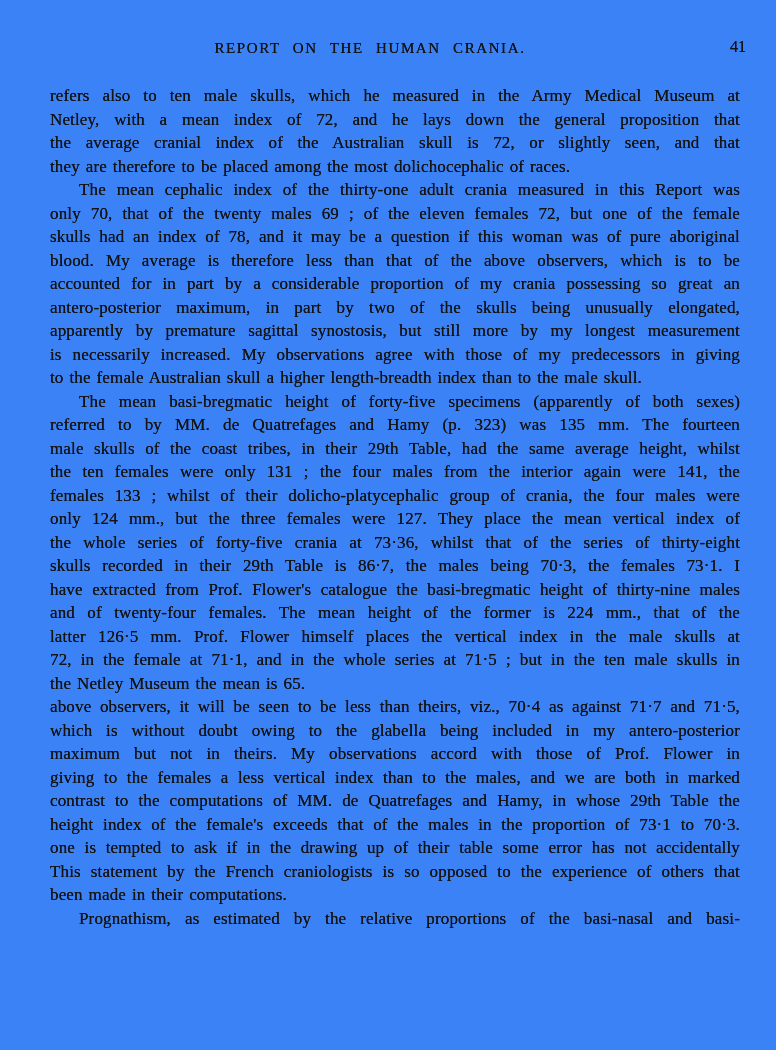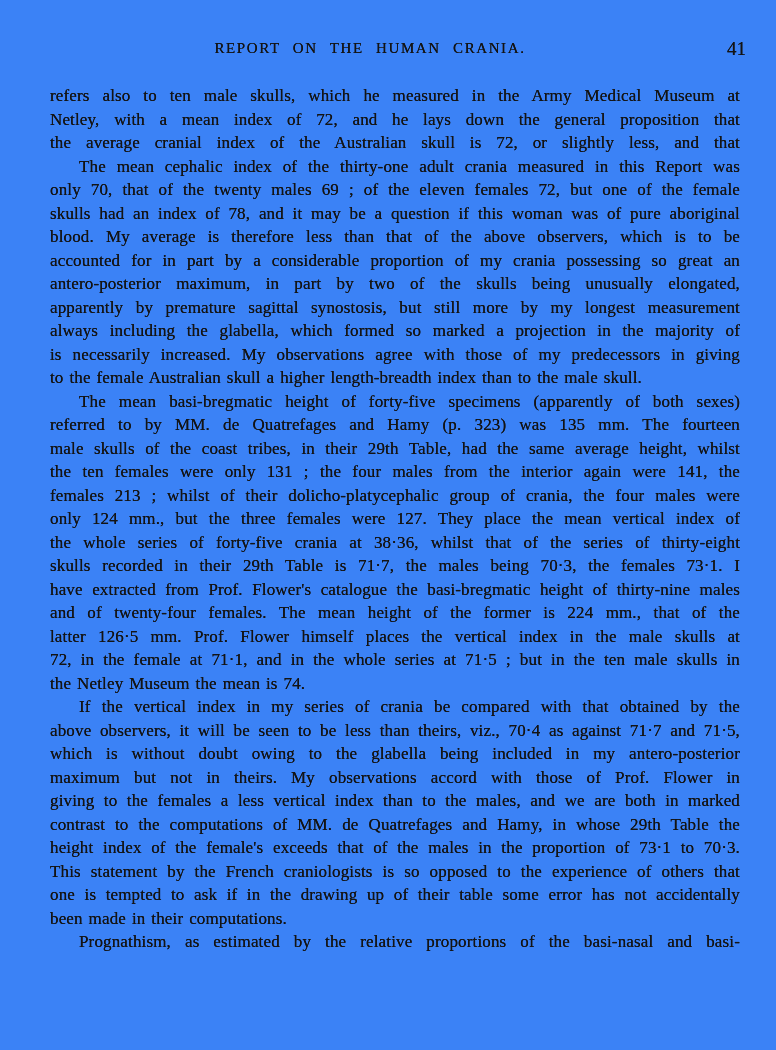--- a/index.html
+++ b/index.html
@@ -32,21 +32,21 @@
     font-size: 15px;
     letter-spacing: 1.6px;
     word-spacing: 7px;
     white-space: nowrap;
     text-shadow: 0 0 0.4px currentColor;
   }
   .page-number {
     position: absolute;
     right: 30px;
     top: -2px;
-    font-size: 19px;
+    font-size: 16px;
     text-shadow: 0 0 0.4px currentColor;
   }
   .text-block {
     position: absolute;
     top: 84px;
     left: 50px;
     width: 690px;
   }
   .paragraph {
     margin: 0;
@@ -76,58 +76,57 @@
 
 <div class="page">
   <div class="header">
     <div class="running-title">REPORT ON THE HUMAN CRANIA.</div>
     <div class="page-number">41</div>
   </div>
   <div class="text-block" id="text-block">
       <div class="paragraph">
         <div class="line">refers also to ten male skulls, which he measured in the Army Medical Museum at</div>
         <div class="line">Netley, with a mean index of 72, and he lays down the general proposition that</div>
-        <div class="line">the average cranial index of the Australian skull is 72, or slightly less, and that</div>
+        <div class="line">the average cranial index of the Australian skull is 72, or slightly seen, and that</div>
+        <div class="line last">they are therefore to be placed among the most dolichocephalic of races.</div>
       </div>
       <div class="paragraph">
         <div class="line indent">The mean cephalic index of the thirty-one adult crania measured in this Report was</div>
         <div class="line">only 70, that of the twenty males 69 ; of the eleven females 72, but one of the female</div>
         <div class="line">skulls had an index of 78, and it may be a question if this woman was of pure aboriginal</div>
         <div class="line">blood. My average is therefore less than that of the above observers, which is to be</div>
         <div class="line">accounted for in part by a considerable proportion of my crania possessing so great an</div>
         <div class="line">antero-posterior maximum, in part by two of the skulls being unusually elongated,</div>
         <div class="line">apparently by premature sagittal synostosis, but still more by my longest measurement</div>
-        <div class="line">always including the glabella, which formed so marked a projection in the majority of</div>
         <div class="line">is necessarily increased. My observations agree with those of my predecessors in giving</div>
         <div class="line last">to the female Australian skull a higher length-breadth index than to the male skull.</div>
       </div>
       <div class="paragraph">
         <div class="line indent">The mean basi-bregmatic height of forty-five specimens (apparently of both sexes)</div>
         <div class="line">referred to by MM. de Quatrefages and Hamy (p. 323) was 135 mm. The fourteen</div>
         <div class="line">male skulls of the coast tribes, in their 29th Table, had the same average height, whilst</div>
         <div class="line">the ten females were only 131 ; the four males from the interior again were 141, the</div>
-        <div class="line">females 213 ; whilst of their dolicho-platycephalic group of crania, the four males were</div>
+        <div class="line">females 133 ; whilst of their dolicho-platycephalic group of crania, the four males were</div>
         <div class="line">only 124 mm., but the three females were 127. They place the mean vertical index of</div>
-        <div class="line">the whole series of forty-five crania at 38·36, whilst that of the series of thirty-eight</div>
-        <div class="line">skulls recorded in their 29th Table is 71·7, the males being 70·3, the females 73·1. I</div>
+        <div class="line">the whole series of forty-five crania at 73·36, whilst that of the series of thirty-eight</div>
+        <div class="line">skulls recorded in their 29th Table is 86·7, the males being 70·3, the females 73·1. I</div>
         <div class="line">have extracted from Prof. Flower's catalogue the basi-bregmatic height of thirty-nine males</div>
         <div class="line">and of twenty-four females. The mean height of the former is 224 mm., that of the</div>
         <div class="line">latter 126·5 mm. Prof. Flower himself places the vertical index in the male skulls at</div>
         <div class="line">72, in the female at 71·1, and in the whole series at 71·5 ; but in the ten male skulls in</div>
-        <div class="line last">the Netley Museum the mean is 74.</div>
+        <div class="line last">the Netley Museum the mean is 65.</div>
       </div>
       <div class="paragraph">
-        <div class="line indent">If the vertical index in my series of crania be compared with that obtained by the</div>
         <div class="line">above observers, it will be seen to be less than theirs, viz., 70·4 as against 71·7 and 71·5,</div>
         <div class="line">which is without doubt owing to the glabella being included in my antero-posterior</div>
         <div class="line">maximum but not in theirs. My observations accord with those of Prof. Flower in</div>
         <div class="line">giving to the females a less vertical index than to the males, and we are both in marked</div>
         <div class="line">contrast to the computations of MM. de Quatrefages and Hamy, in whose 29th Table the</div>
         <div class="line">height index of the female's exceeds that of the males in the proportion of 73·1 to 70·3.</div>
+        <div class="line">one is tempted to ask if in the drawing up of their table some error has not accidentally</div>
         <div class="line">This statement by the French craniologists is so opposed to the experience of others that</div>
-        <div class="line">one is tempted to ask if in the drawing up of their table some error has not accidentally</div>
         <div class="line last">been made in their computations.</div>
       </div>
       <div class="paragraph">
         <div class="line indent">Prognathism, as estimated by the relative proportions of the basi-nasal and basi-</div>
       </div>
     </div>
 </div>
 
 </body></html>

